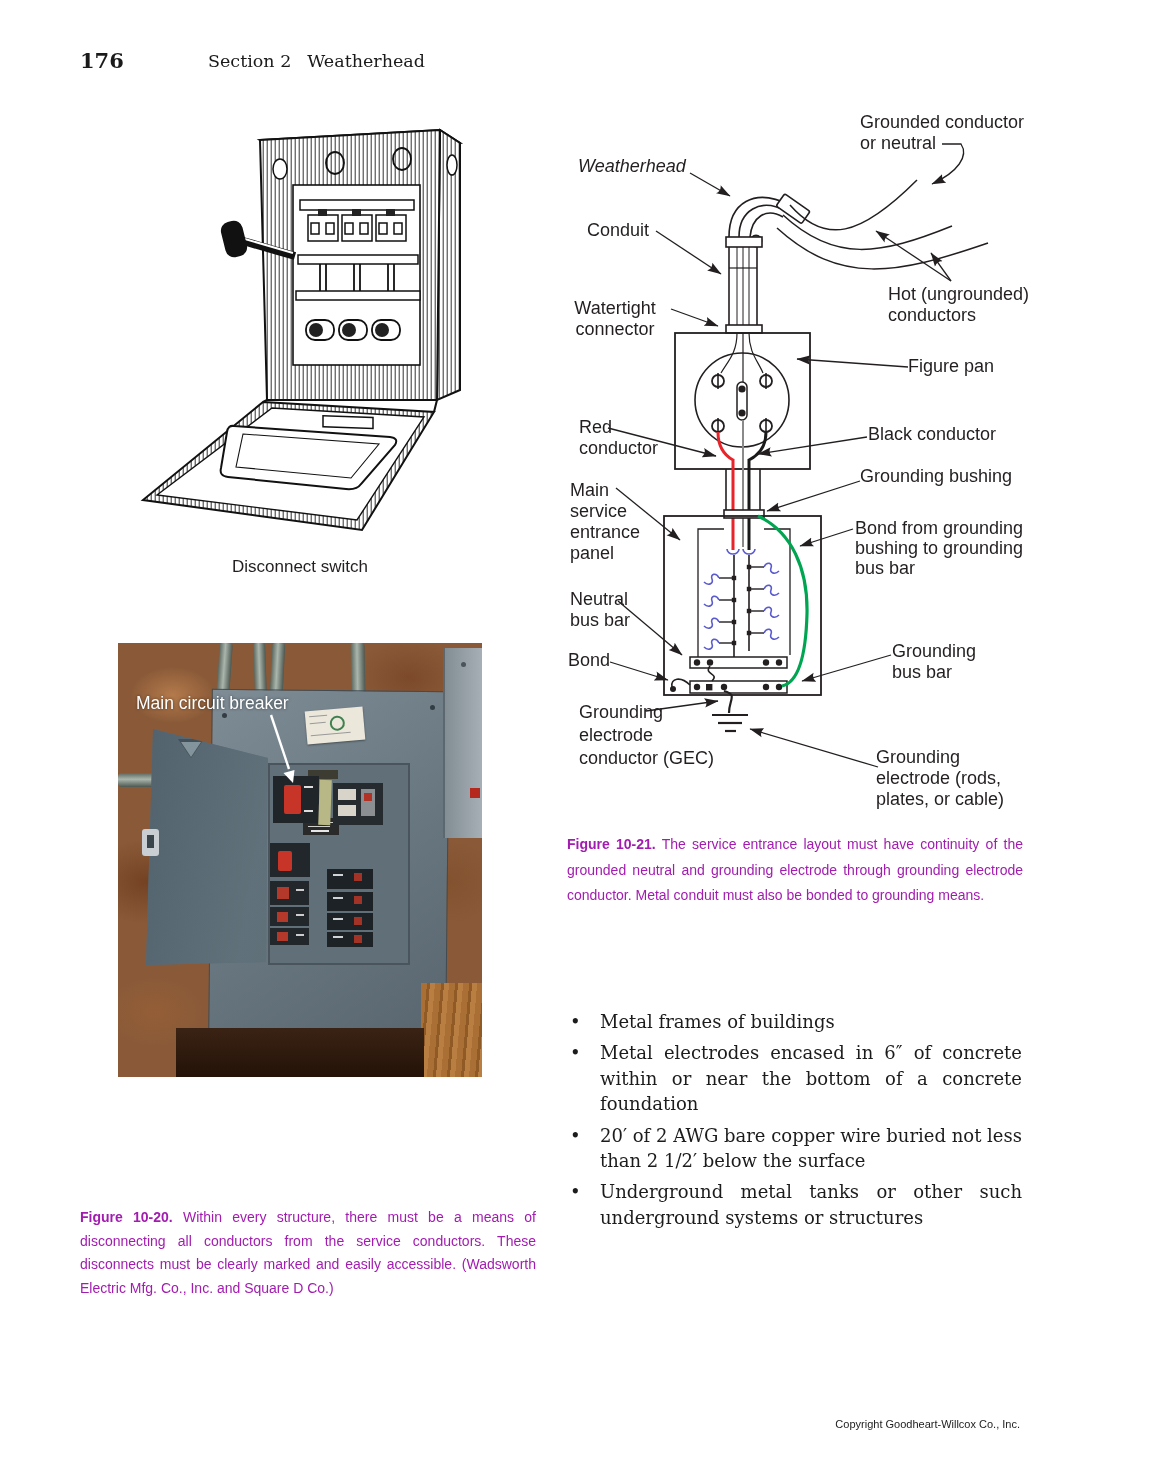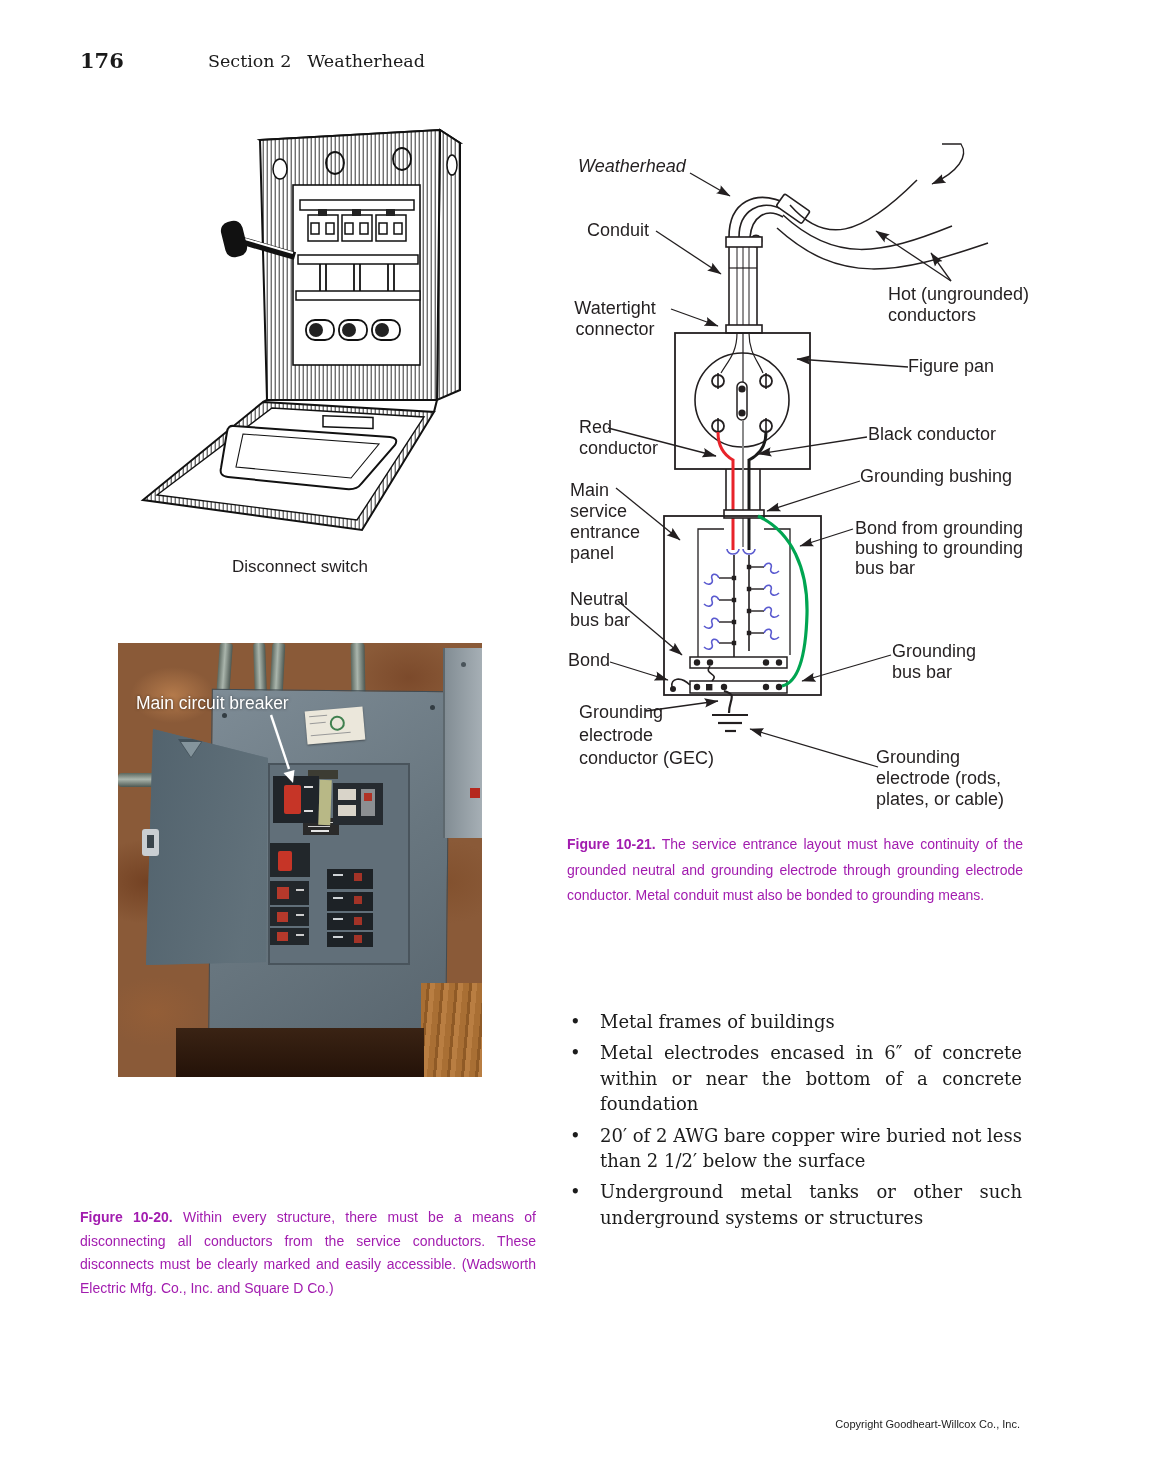--- a/index.html
+++ b/index.html
@@ -388,20 +388,22 @@
       <path d="M76,393 L140,445" marker-end="url(#ah)"></path>
       <path d="M313,434 L260,451" marker-end="url(#ah)"></path>
       <path d="M78,506 L142,560" marker-end="url(#ah)"></path>
       <path d="M70,567 L128,585" marker-end="url(#ah)"></path>
       <path d="M351,560 L262,586" marker-end="url(#ah)"></path>
       <path d="M106,616 L178,606" marker-end="url(#ah)"></path>
       <path d="M338,672 L210,634" marker-end="url(#ah)"></path>
     </g>
   </svg>
 
+  <div class="abs lbl" style="left:860px;top:112px;">Grounded conductor
+or neutral</div>
   <div class="abs lbl" style="left:578px;top:156px;font-style:italic;">Weatherhead</div>
   <div class="abs lbl" style="left:587px;top:220px;">Conduit</div>
   <div class="abs lbl c" style="left:565px;top:298px;width:100px;">Watertight
 connector</div>
   <div class="abs lbl" style="left:888px;top:284px;">Hot (ungrounded)
 conductors</div>
   <div class="abs lbl" style="left:908px;top:356px;">Figure pan</div>
   <div class="abs lbl" style="left:579px;top:417px;">Red
 conductor</div>
   <div class="abs lbl" style="left:868px;top:424px;">Black conductor</div>

